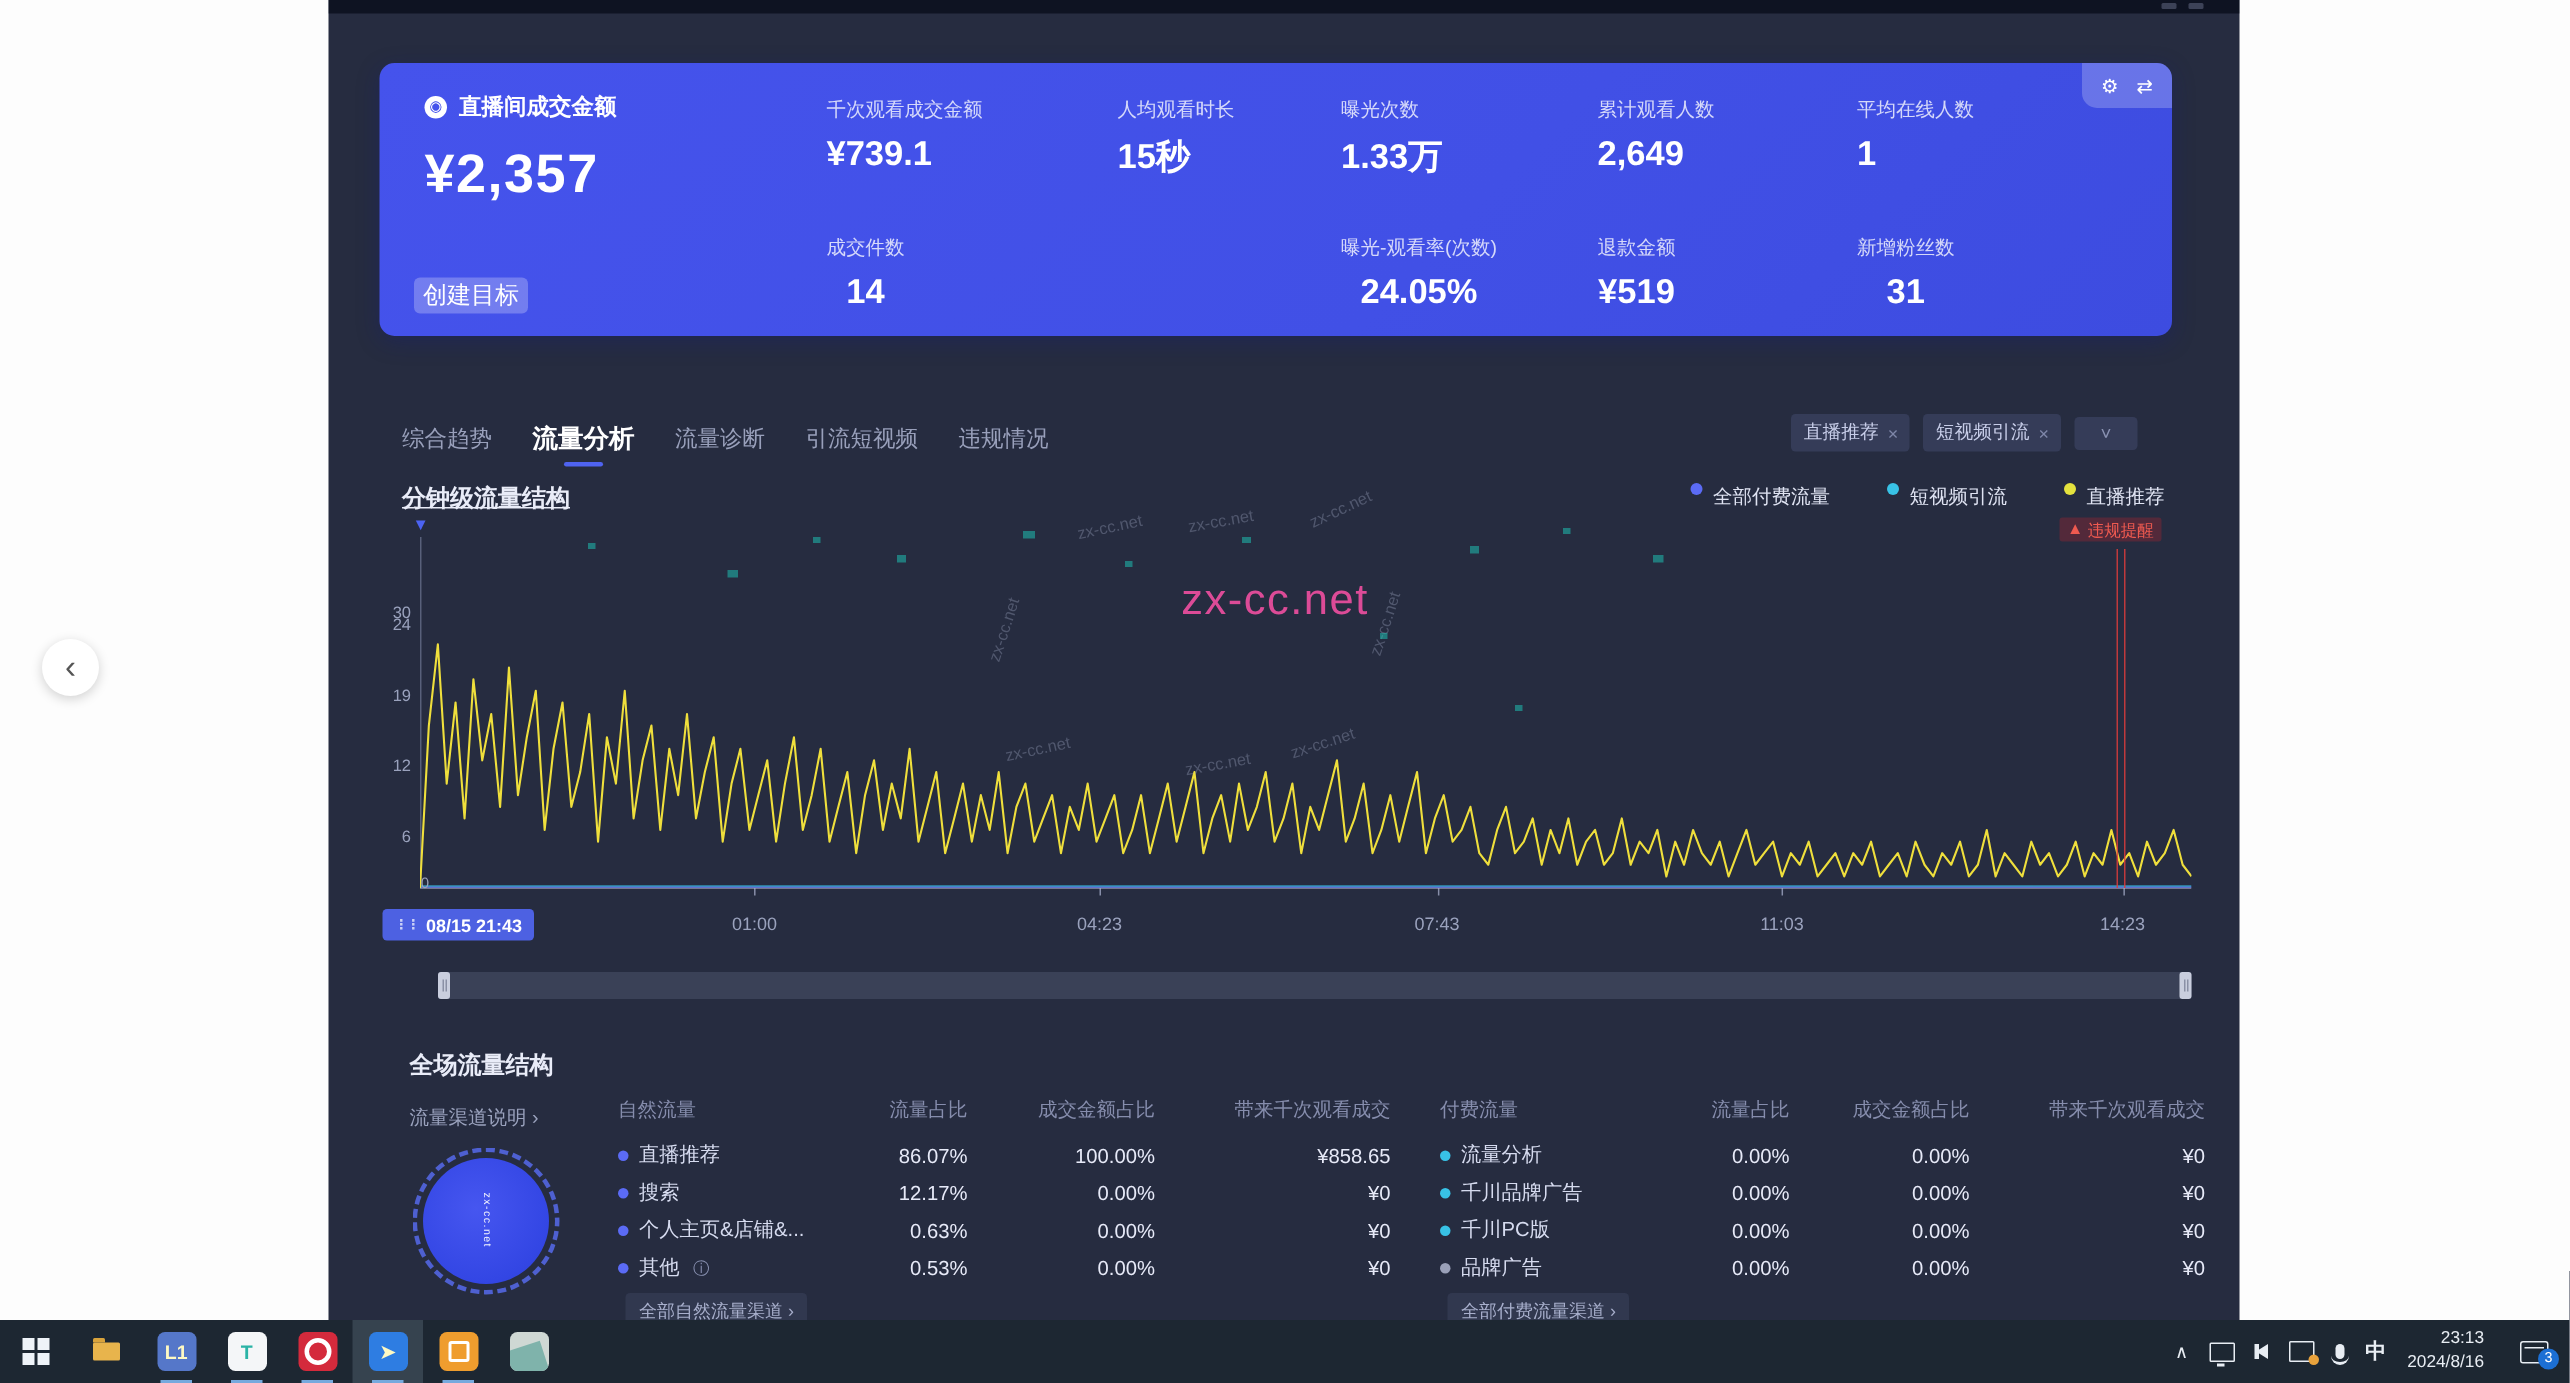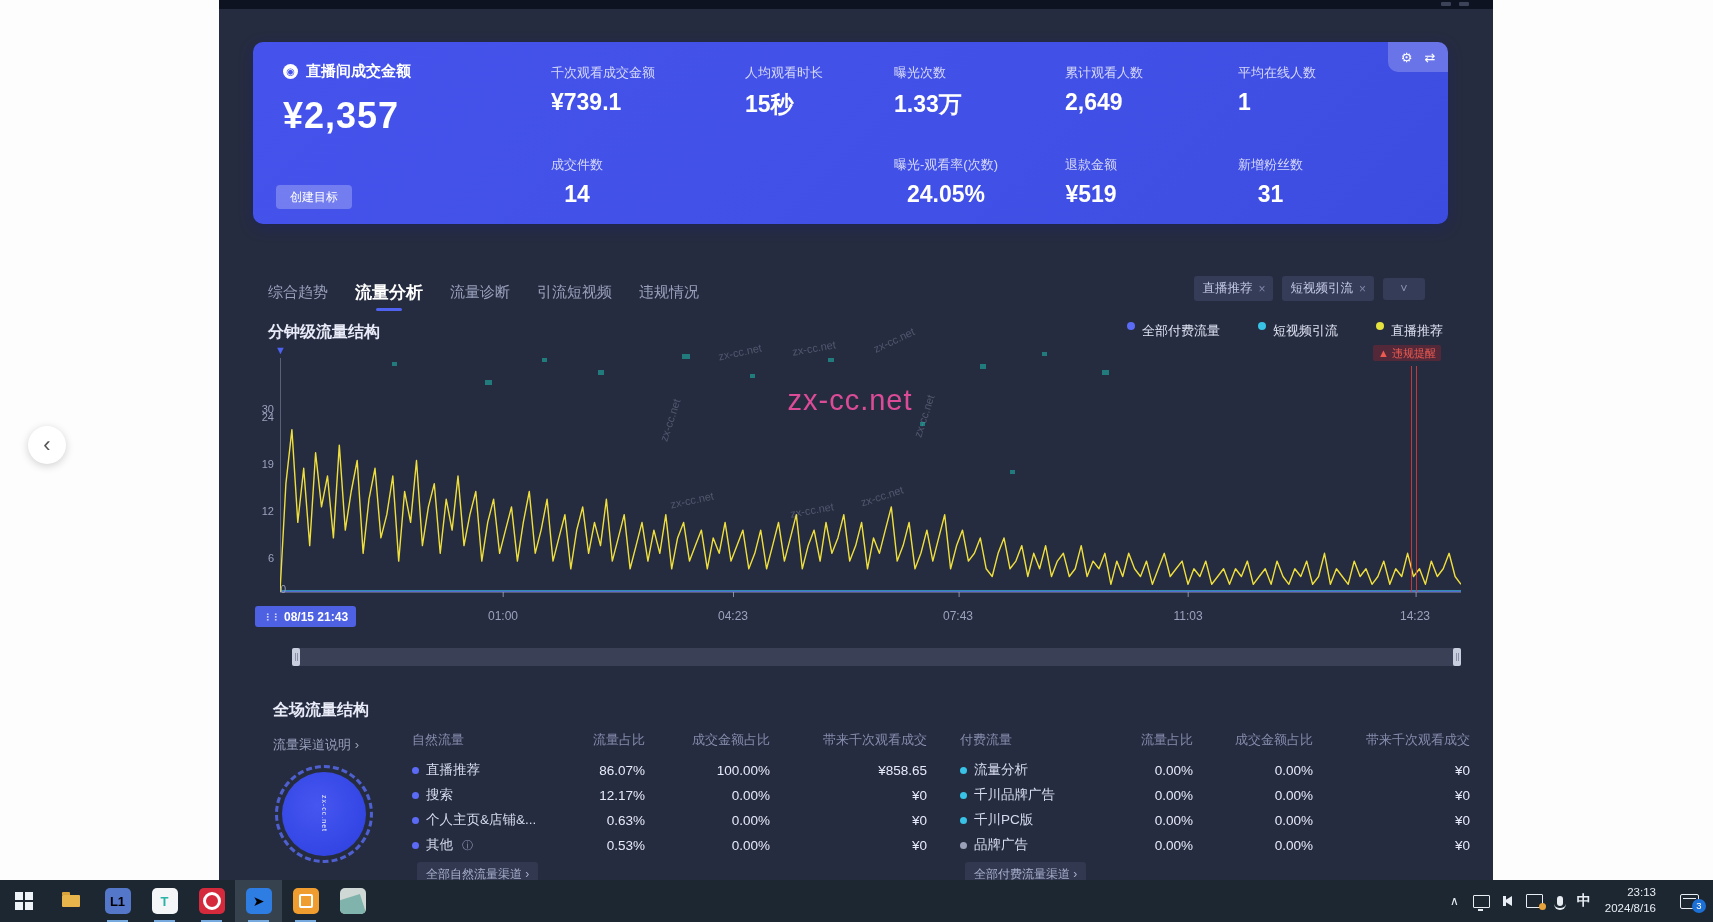--- a/index.html
+++ b/index.html
@@ -22,42 +22,42 @@
     background:linear-gradient(135deg,#4553ec 0%,#4150e6 60%,#3d4ce0 100%);box-shadow:0 4px 14px rgba(20,30,120,.35);}
   .corner-tools{position:absolute;right:0;top:0;width:60px;height:30px;background:rgba(255,255,255,.22);
     border-radius:0 10px 0 10px;display:flex;align-items:center;justify-content:center;gap:12px;color:#fff;}
   .corner-tools span{font-size:13px;line-height:1;cursor:pointer;}
   .mp-main{position:absolute;left:30px;top:20px;color:#fff;}
   .mp-main .ttl{display:flex;align-items:center;gap:8px;font-size:15px;font-weight:bold;}
   .mp-main .ttl .ic{width:15px;height:15px;border-radius:50%;background:#fff;color:#4553ec;font-size:10px;
       display:flex;align-items:center;justify-content:center;font-weight:bold;}
   .mp-main .big{margin-top:14px;font-size:36px;font-weight:bold;letter-spacing:1px;}
   .goal-btn{position:absolute;left:23px;top:143px;width:76px;height:24px;background:rgba(255,255,255,.25);
-    border-radius:4px;color:#fff;font-size:12px;display:flex;align-items:center;justify-content:center;cursor:pointer;}
+    border-radius:4px;color:#fff;font-size:16px;display:flex;align-items:center;justify-content:center;cursor:pointer;}
   .cell{position:absolute;color:#fff;white-space:nowrap;}
   .cell .lb{font-size:13px;color:rgba(255,255,255,.78);}
   .cell .vl{margin-top:7px;font-size:23px;font-weight:bold;}
   .c1{left:298px;} .c2{left:452px;margin-left:40px;} .c3{left:641px;} .c4{left:812px;} .c5{left:985px;}
   .r1{top:22px;} .r2{top:114px;text-align:center;}
 
   
   .tab-row{position:absolute;left:49px;top:276px;right:40px;height:32px;display:flex;align-items:center;}
   .tab{font-size:15px;color:#99a0bb;margin-right:27px;cursor:pointer;position:relative;}
   .tab.active{color:#fff;font-weight:bold;font-size:17px;}
   .tab.active::after{content:"";position:absolute;left:50%;transform:translateX(-50%);bottom:-7px;width:26px;height:3px;
     border-radius:2px;background:#4f63f0;}
   .chips{position:absolute;right:28px;top:0;display:flex;align-items:center;gap:9px;}
   .chip{background:#353c58;border-radius:3px;padding:4px 8px;font-size:12.5px;color:#c7cde8;display:flex;gap:6px;
     align-items:center;cursor:pointer;}
   .chip .x{color:#7e86a8;font-size:12px;cursor:pointer;}
   .chip.dd{width:26px;justify-content:center;color:#8a92b2;}
 
   
   .sec-title{position:absolute;left:49px;font-size:16px;font-weight:bold;color:#e9ecf8;}
-  .sec1{top:322px;}
+  .sec1{top:322px;text-decoration:underline;}
   .legend{position:absolute;right:50px;top:322px;display:flex;gap:38px;align-items:center;}
   .legend-item{display:flex;align-items:flex-start;gap:7px;font-size:13px;color:#dfe3f2;cursor:pointer;}
   .legend-dot{width:8px;height:8px;border-radius:50%;display:inline-block;}
 
   
   .chart{position:absolute;left:61px;top:352px;width:1181px;height:252px;}
   .ytick{position:absolute;left:-26px;width:20px;text-align:right;font-size:11px;color:#9aa2bd;}
   .pin{position:absolute;left:-5px;top:-8px;color:#4c63f2;font-size:11px;}
   .ann-line{position:absolute;top:14px;bottom:12px;width:1px;background:rgba(220,60,60,.85);}
   .ann-label{position:absolute;top:-7px;height:16px;padding:0 5px;display:flex;align-items:center;gap:3px;
@@ -111,21 +111,21 @@
   
   .taskbar{position:absolute;left:0;bottom:0;width:1713px;height:42px;background:#1d2732;display:flex;align-items:stretch;z-index:50;}
   .tb-cell{width:47px;display:flex;align-items:center;justify-content:center;position:relative;cursor:pointer;}
   .tb-cell.active{background:#36434f;}
   .tb-cell .ul{position:absolute;bottom:0;left:13px;right:13px;height:2px;background:#76a9dd;}
   .win-logo{display:grid;grid-template-columns:8px 8px;grid-template-rows:8px 8px;gap:2px;}
   .win-logo i{background:#eef3f8;display:block;}
   .folder{width:18px;height:12px;background:#e8b44c;border-radius:1px;position:relative;}
   .folder::before{content:"";position:absolute;left:0;top:-3px;width:8px;height:3px;background:#d9a33c;border-radius:1px 1px 0 0;}
   .appic{width:26px;height:26px;border-radius:5px;display:flex;align-items:center;justify-content:center;
-    color:#000000;font-weight:bold;font-size:13px;}
+    color:#fef9c3;font-weight:bold;font-size:13px;}
   .ic-l1{background:#5577c9;} .ic-doc{background:#f4f6f8;color:#2ab3a6;} .ic-red{background:#d42a3c;}
   .ic-red i{width:12px;height:12px;border:3px solid #fff;border-radius:50%;display:block;}
   .ic-ptr{background:#2e7de2;font-size:14px;} .ic-org{background:#ef9d2e;}
   .ic-org i{width:10px;height:10px;border:2px solid #fff;border-radius:2px;display:block;}
   .ic-note{background:#cfd8d4;position:relative;overflow:hidden;}
   .ic-note i{position:absolute;left:-6px;top:10px;width:30px;height:22px;background:#7fb3ab;transform:rotate(-18deg);}
 
   .tray{margin-left:auto;display:flex;align-items:center;gap:14px;padding-right:14px;color:#e8edf3;}
   .tray .tico{cursor:pointer;display:flex;align-items:center;justify-content:center;}
   .chev{font-size:12px;}

